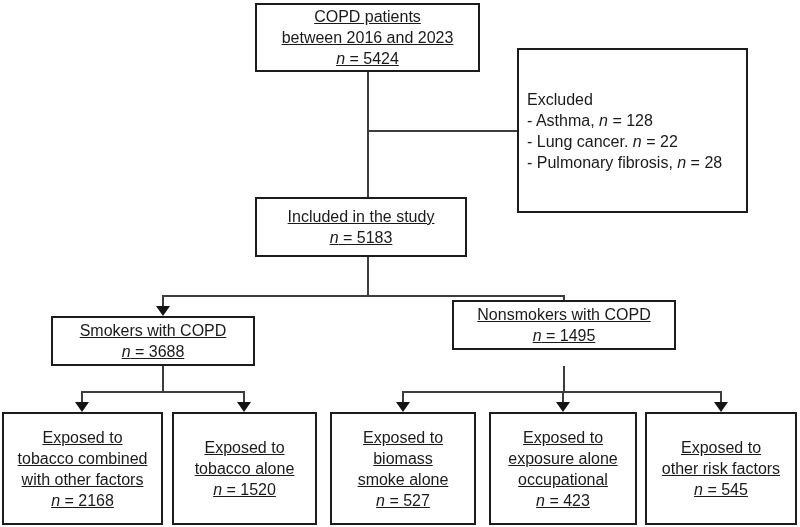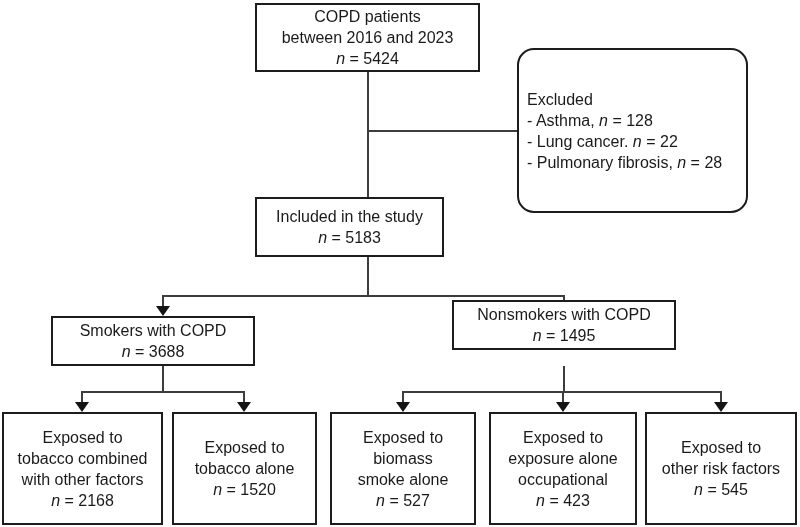--- a/index.html
+++ b/index.html
@@ -16,21 +16,21 @@
   .box {
     position: absolute;
     box-sizing: border-box;
     border: 2px solid #1c1c1c;
     background: #ffffff;
     display: flex;
     flex-direction: column;
     justify-content: center;
     line-height: 21px;
   }
-  .box.center { align-items: center; text-align: center; padding: 2px 4px; }
+  .box.center { align-items: center; text-align: center; padding: 2px 4px; text-decoration: underline; }
   .box.left   { align-items: flex-start; text-align: left; padding: 4px 4px 4px 8px; }
   .tline { white-space: nowrap; }
   .vline, .hline { position: absolute; background: #3d3d3d; }
   .vline { width: 2px; }
   .hline { height: 2px; }
   .arrow-down {
     position: absolute;
     width: 0; height: 0;
     border-left: 7px solid transparent;
     border-right: 7px solid transparent;
@@ -67,28 +67,28 @@
   <div class="arrow-down" style="left:396px; top:402px;"></div>
   <div class="arrow-down" style="left:556px; top:402px;"></div>
   <div class="arrow-down" style="left:714px; top:402px;"></div>
 
   <div class="box center" style="left:255px; top:3px; width:225px; height:69px;">
     <div class="tline">COPD patients</div>
     <div class="tline">between 2016 and 2023</div>
     <div class="tline"><i>n</i> = 5424</div>
   </div>
 
-  <div class="box left" style="left:517px; top:48px; width:231px; height:165px;border-radius:17px;">
+  <div class="box left" style="left:517px; top:48px; width:231px; height:165px;">
     <div class="tline">Excluded</div>
     <div class="tline">- Asthma, <i>n</i> = 128</div>
     <div class="tline">- Lung cancer. <i>n</i> = 22</div>
     <div class="tline">- Pulmonary fibrosis, <i>n</i> = 28</div>
   </div>
 
-  <div class="box center" style="left:255px; top:197px; width:189px; height:60px;">
+  <div class="box center" style="left:255px; top:197px; width:212px; height:60px;">
     <div class="tline">Included in the study</div>
     <div class="tline"><i>n</i> = 5183</div>
   </div>
 
   <div class="box center" style="left:51px; top:316px; width:204px; height:50px;">
     <div class="tline">Smokers with COPD</div>
     <div class="tline"><i>n</i> = 3688</div>
   </div>
 
   <div class="box center" style="left:452px; top:300px; width:224px; height:50px;">

